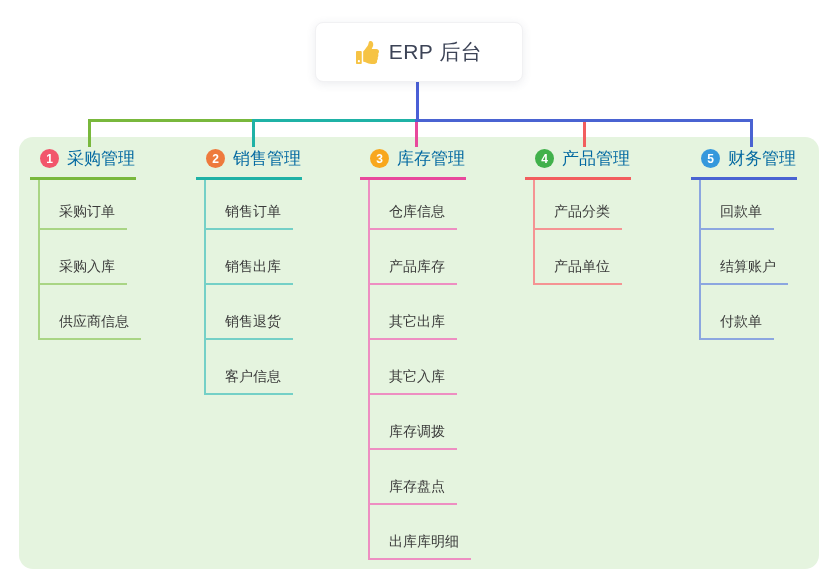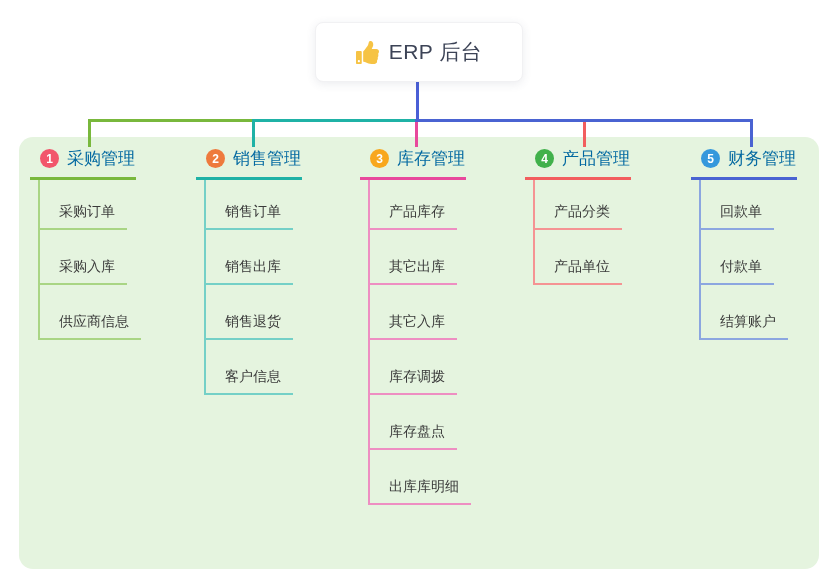--- a/index.html
+++ b/index.html
@@ -143,20 +143,21 @@
           <div class="child-node" style="border-bottom-color: rgb(116, 208, 199);">销售退货</div>
           <div class="child-node" style="border-bottom-color: rgb(116, 208, 199);">客户信息</div>
         </div>
       </div>
       <div class="branch-col" style="left: 360px;">
         <div class="branch-header" style="border-bottom-color: rgb(232, 73, 156);">
           <span class="badge" style="background: rgb(248, 167, 29);">3</span>
           <span class="branch-label">库存管理</span>
         </div>
         <div class="branch-children" style="border-left-color: rgb(238, 142, 194);">
+          <div class="child-node" style="border-bottom-color: rgb(238, 142, 194);">仓库信息</div>
           <div class="child-node" style="border-bottom-color: rgb(238, 142, 194);">产品库存</div>
           <div class="child-node" style="border-bottom-color: rgb(238, 142, 194);">其它出库</div>
           <div class="child-node" style="border-bottom-color: rgb(238, 142, 194);">其它入库</div>
           <div class="child-node" style="border-bottom-color: rgb(238, 142, 194);">库存调拨</div>
           <div class="child-node" style="border-bottom-color: rgb(238, 142, 194);">库存盘点</div>
           <div class="child-node" style="border-bottom-color: rgb(238, 142, 194);">出库库明细</div>
         </div>
       </div>
       <div class="branch-col" style="left: 525px;">
         <div class="branch-header" style="border-bottom-color: rgb(242, 94, 94);">
@@ -168,22 +169,22 @@
           <div class="child-node" style="border-bottom-color: rgb(245, 147, 147); font-family: Liberation Mono, monospace;">产品单位</div>
         </div>
       </div>
       <div class="branch-col" style="left: 691px;">
         <div class="branch-header" style="border-bottom-color: rgb(74, 99, 210);">
           <span class="badge" style="background: rgb(53, 152, 220);">5</span>
           <span class="branch-label">财务管理</span>
         </div>
         <div class="branch-children" style="border-left-color: rgb(140, 166, 224);">
           <div class="child-node" style="border-bottom-color: rgb(140, 166, 224);">回款单</div>
+          <div class="child-node" style="border-bottom-color: rgb(140, 166, 224);">结算账户</div>
           <div class="child-node" style="border-bottom-color: rgb(140, 166, 224);">付款单</div>
-          <div class="child-node" style="border-bottom-color: rgb(140, 166, 224);">结算账户</div>
         </div>
       </div>
     </div>
 
   <div class="root-card">
     <svg class="thumb-icon" viewBox="0 0 512 512" aria-hidden="true">
       <path fill="#f6c344" d="M104 224H24c-13.3 0-24 10.7-24 24v240c0 13.3 10.7 24 24 24h80c13.3 0 24-10.7 24-24V248c0-13.3-10.7-24-24-24zM64 472c-13.3 0-24-10.7-24-24s10.7-24 24-24 24 10.7 24 24-10.7 24-24 24zM384 81.5c0 42.4-26 66.2-33.3 94.5h101.7c33.4 0 59.4 27.7 59.6 58.1.1 17.9-7.5 37.2-19.4 49.2l-.1.1c9.8 23.3 8.2 56-9.3 79.5 8.7 25.9-.1 57.7-16.4 74.8 4.3 17.6 2.2 32.6-6.1 44.6C440.2 511.6 389.6 512 346.8 512h-2.8c-48.3 0-87.8-17.6-119.6-31.7-16-7.1-36.8-15.9-52.7-16.2-6.5-.1-11.8-5.5-11.8-12V238.3c0-3.2 1.3-6.3 3.6-8.5 39.6-39.1 56.6-80.6 89.1-113.1 14.8-14.8 20.2-37.2 25.4-58.9C282.5 39.3 291.8 0 312 0c24 0 72 8 72 81.5z"></path>
     </svg>
     <span class="root-title">ERP 后台</span>
   </div>

